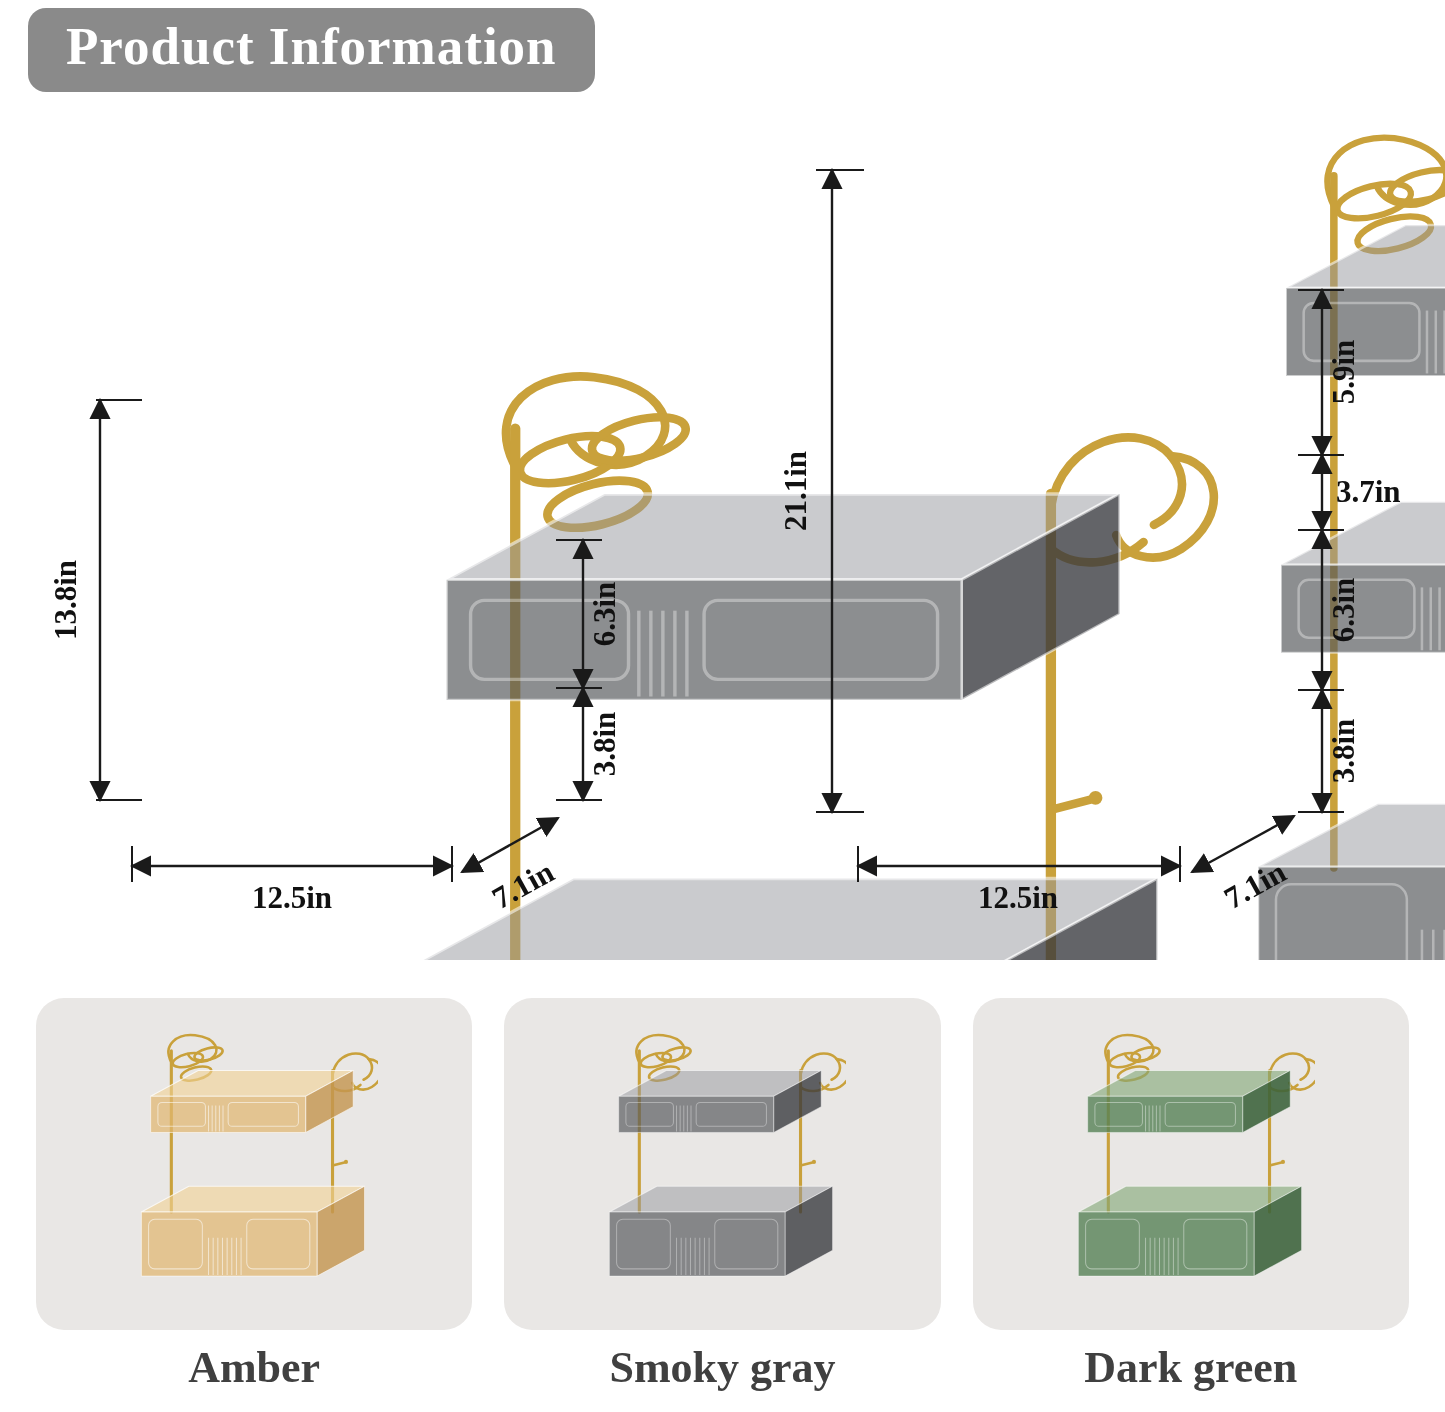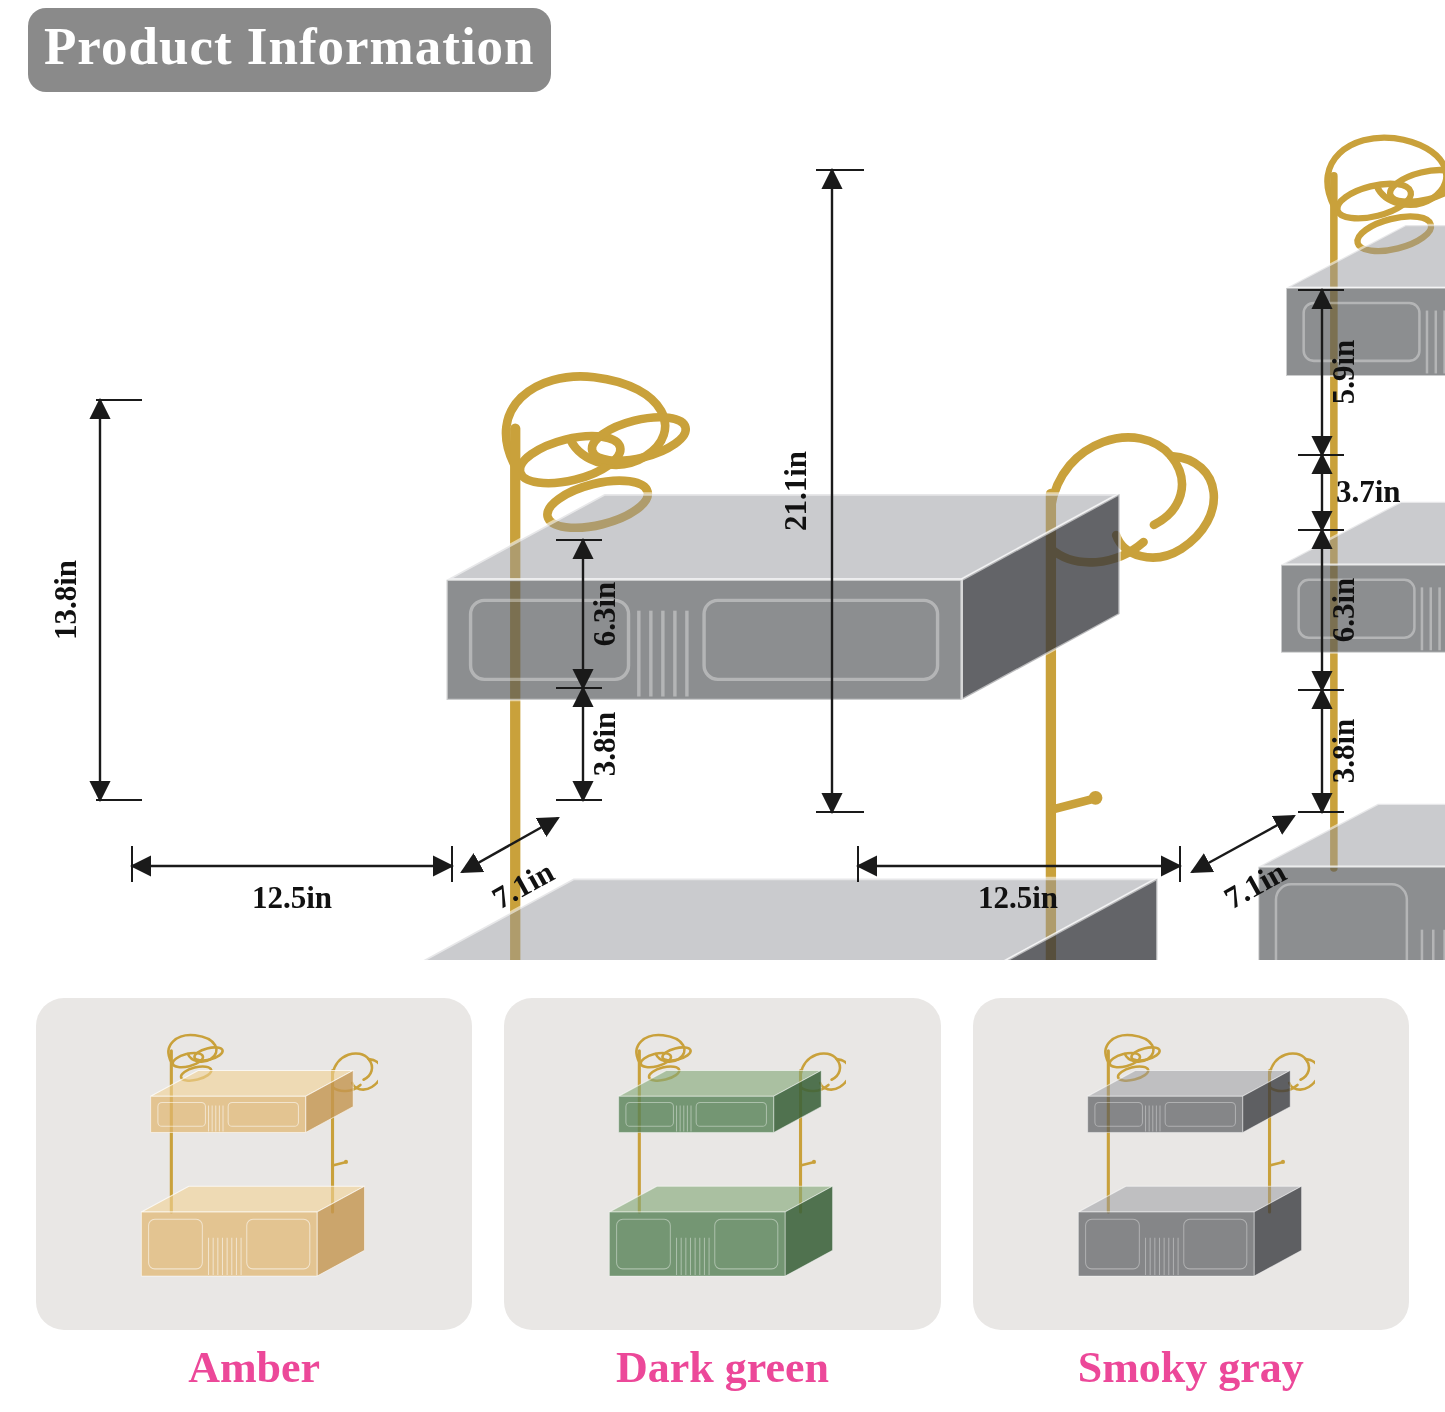--- a/index.html
+++ b/index.html
@@ -3,21 +3,21 @@
 <meta charset="utf-8">
 <style>
   * { margin:0; padding:0; box-sizing:border-box; }
   html,body { background:#ffffff; }
   body { font-family:"Liberation Serif", serif; }
   .page { position:relative; width:1445px; height:1412px; background:#ffffff; overflow:hidden; }
 
   .title-badge {
     position:absolute; left:28px; top:8px;
     background:#8a8a8a; color:#ffffff;
-    border-radius:18px; padding:8px 16px 16px;
+    border-radius:18px; padding:8px 38px 16px;
     font-size:53px; font-weight:700; letter-spacing:1px;
     font-family:"Liberation Serif", serif;
   }
 
   .diagram-svg { position:absolute; left:0; top:0; }
 
   .dim-line { stroke:#1a1a1a; stroke-width:2.4; }
   .dim-tick { stroke:#1a1a1a; stroke-width:2; }
   .dim-text {
     font-family:"Liberation Serif", serif;
@@ -34,21 +34,21 @@
   .swatches {
     position:absolute; left:0; top:998px; width:100%;
     padding:0 36px; display:flex; gap:32px;
   }
   .swatch { flex:1; display:flex; flex-direction:column; align-items:center; min-width:0; }
   .swatch-card {
     width:100%; height:332px; background:#e9e7e5;
     border-radius:28px; display:flex; align-items:center; justify-content:center;
   }
   .swatch-label {
-    margin-top:12px; font-size:44px; font-weight:700; color:#ec4899;
+    margin-top:12px; font-size:44px; font-weight:700; color:#404040;
     font-family:"Liberation Serif", serif; white-space:nowrap;
   }
   .swatch-label.small { font-size:34px; }
 </style>
 </head>
 <body>
 
 <div class="page">
 
   <svg width="0" height="0" style="position:absolute" aria-hidden="true">
@@ -251,30 +251,30 @@
         <svg width="248" height="269" viewBox="0 0 480 520">
           <use href="#org2" class="org org-amber"></use>
         </svg>
       </div>
       <div class="swatch-label">Amber</div>
     </div>
 
     <div class="swatch">
       <div class="swatch-card">
         <svg width="248" height="269" viewBox="0 0 480 520">
+          <use href="#org2" class="org org-smoky"></use>
+        </svg>
+      </div>
+      <div class="swatch-label">Smoky gray</div>
+    </div>
+
+    <div class="swatch">
+      <div class="swatch-card">
+        <svg width="248" height="269" viewBox="0 0 480 520">
           <use href="#org2" class="org org-green"></use>
         </svg>
       </div>
       <div class="swatch-label">Dark green</div>
     </div>
 
-    <div class="swatch">
-      <div class="swatch-card">
-        <svg width="248" height="269" viewBox="0 0 480 520">
-          <use href="#org2" class="org org-smoky"></use>
-        </svg>
-      </div>
-      <div class="swatch-label">Smoky gray</div>
-    </div>
-
 
   </div>
 </div>
 
 </body></html>

